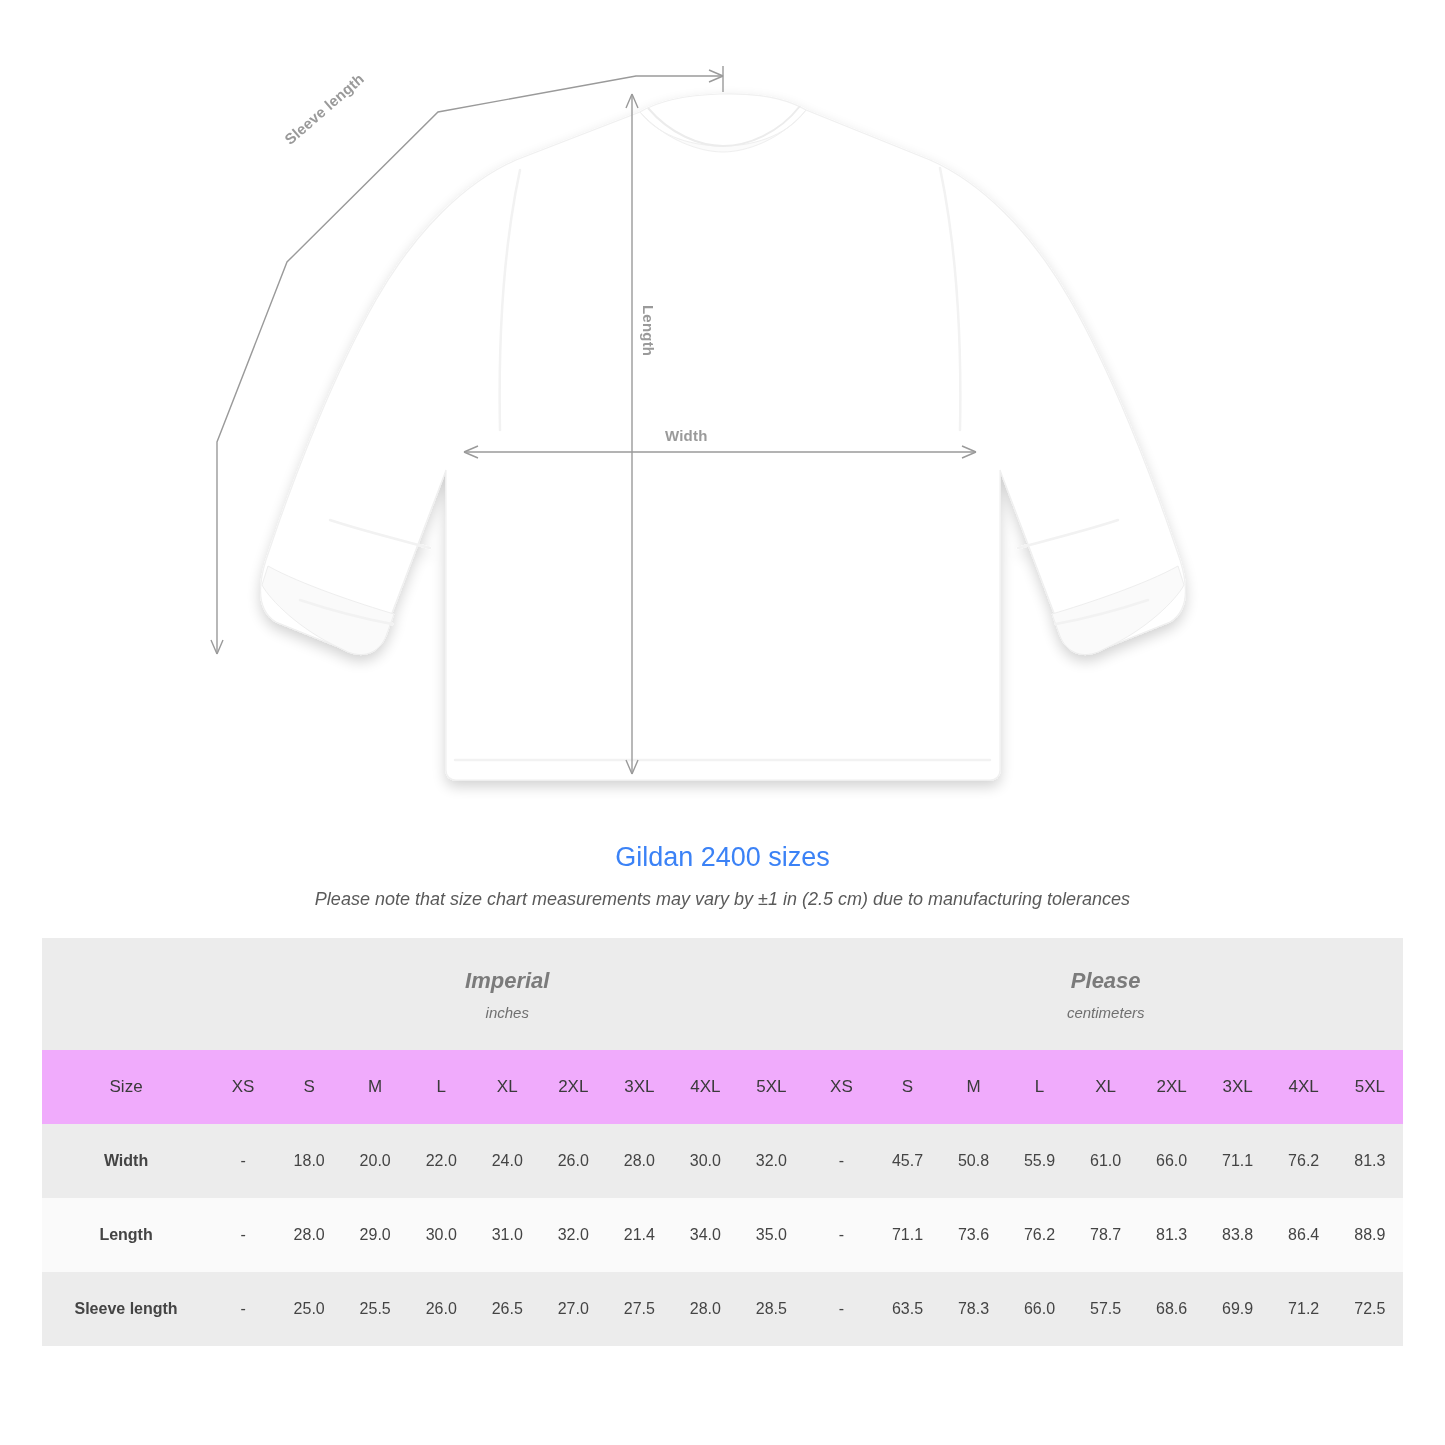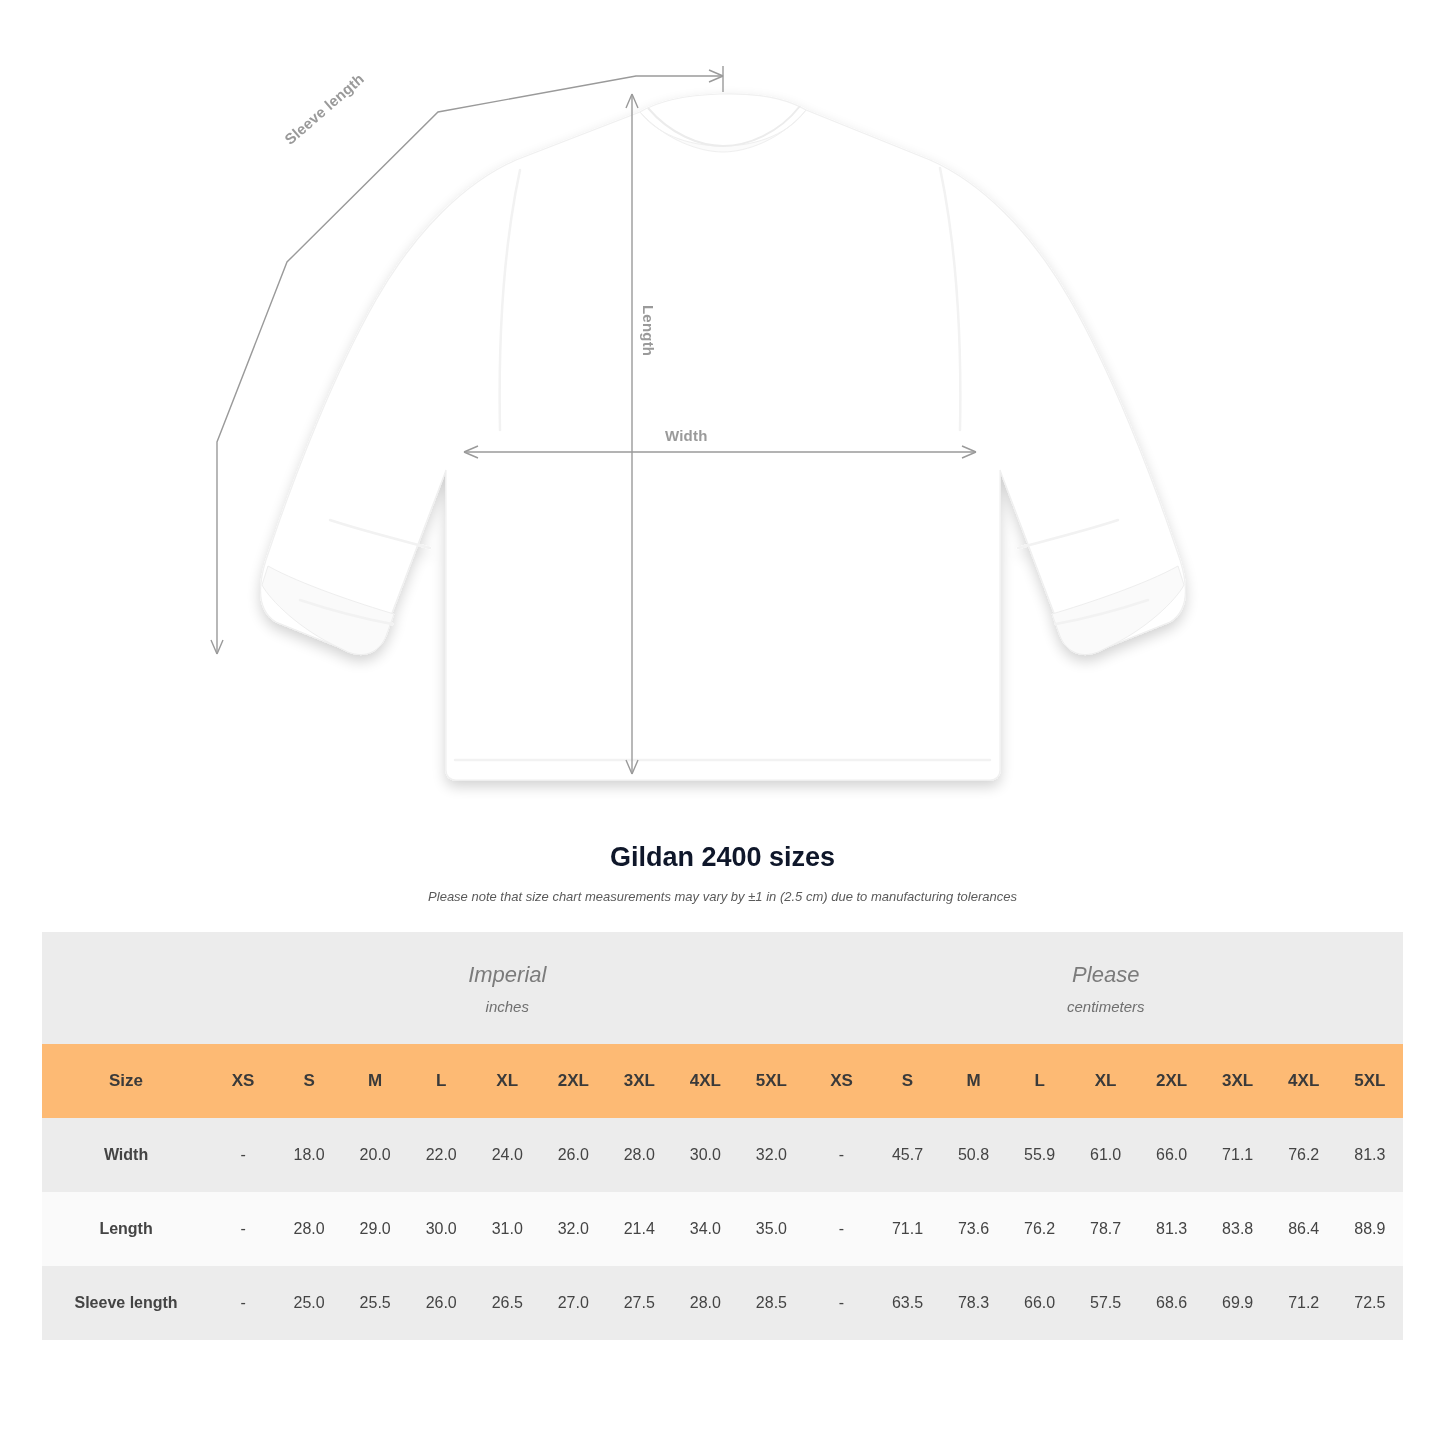--- a/index.html
+++ b/index.html
@@ -54,26 +54,26 @@
     top: 427px;
   }
 
   
   .title-block {
     text-align: center;
     margin-top: 22px;
   }
   .chart-title {
     font-size: 27px;
-    font-weight: bold;
-    color: #0f172a;
+    font-weight: normal;
+    color: #3b82f6;
     margin: 0;
   }
   .chart-note {
-    font-size: 13px;
+    font-size: 18px;
     font-style: italic;
     color: #5a5a5a;
     margin-top: 16px;
   }
 
   
   .table-wrap {
     margin: 28px 42px 0 42px;
   }
   table.size-table {
@@ -88,38 +88,38 @@
     color: #444;
     border: none;
   }
   .unit-head {
     height: 110px;
     background: #ececec;
   }
   .unit-head .unit-name {
     font-size: 22px;
     font-style: italic;
-    font-weight: normal;
+    font-weight: bold;
     color: #7b7b7b;
     line-height: 1.25;
   }
   .unit-head .unit-sub {
     font-size: 15px;
     font-style: italic;
     color: #6f6f6f;
     margin-top: 10px;
   }
   .spacer-col {
     width: 18px;
     background: #ececec;
   }
   tr.row-head td {
     height: 72px;
-    background: #fdba74;
-    font-weight: bold;
+    background: #f0abfc;
+    font-weight: normal;
     font-size: 17px;
     color: #3a3a3a;
   }
   tr.row-head td.rowlabel {
     font-size: 17px;
   }
   tr.row-body td {
     height: 72px;
   }
   tr.zebra-dark td { background: #ececec; }

